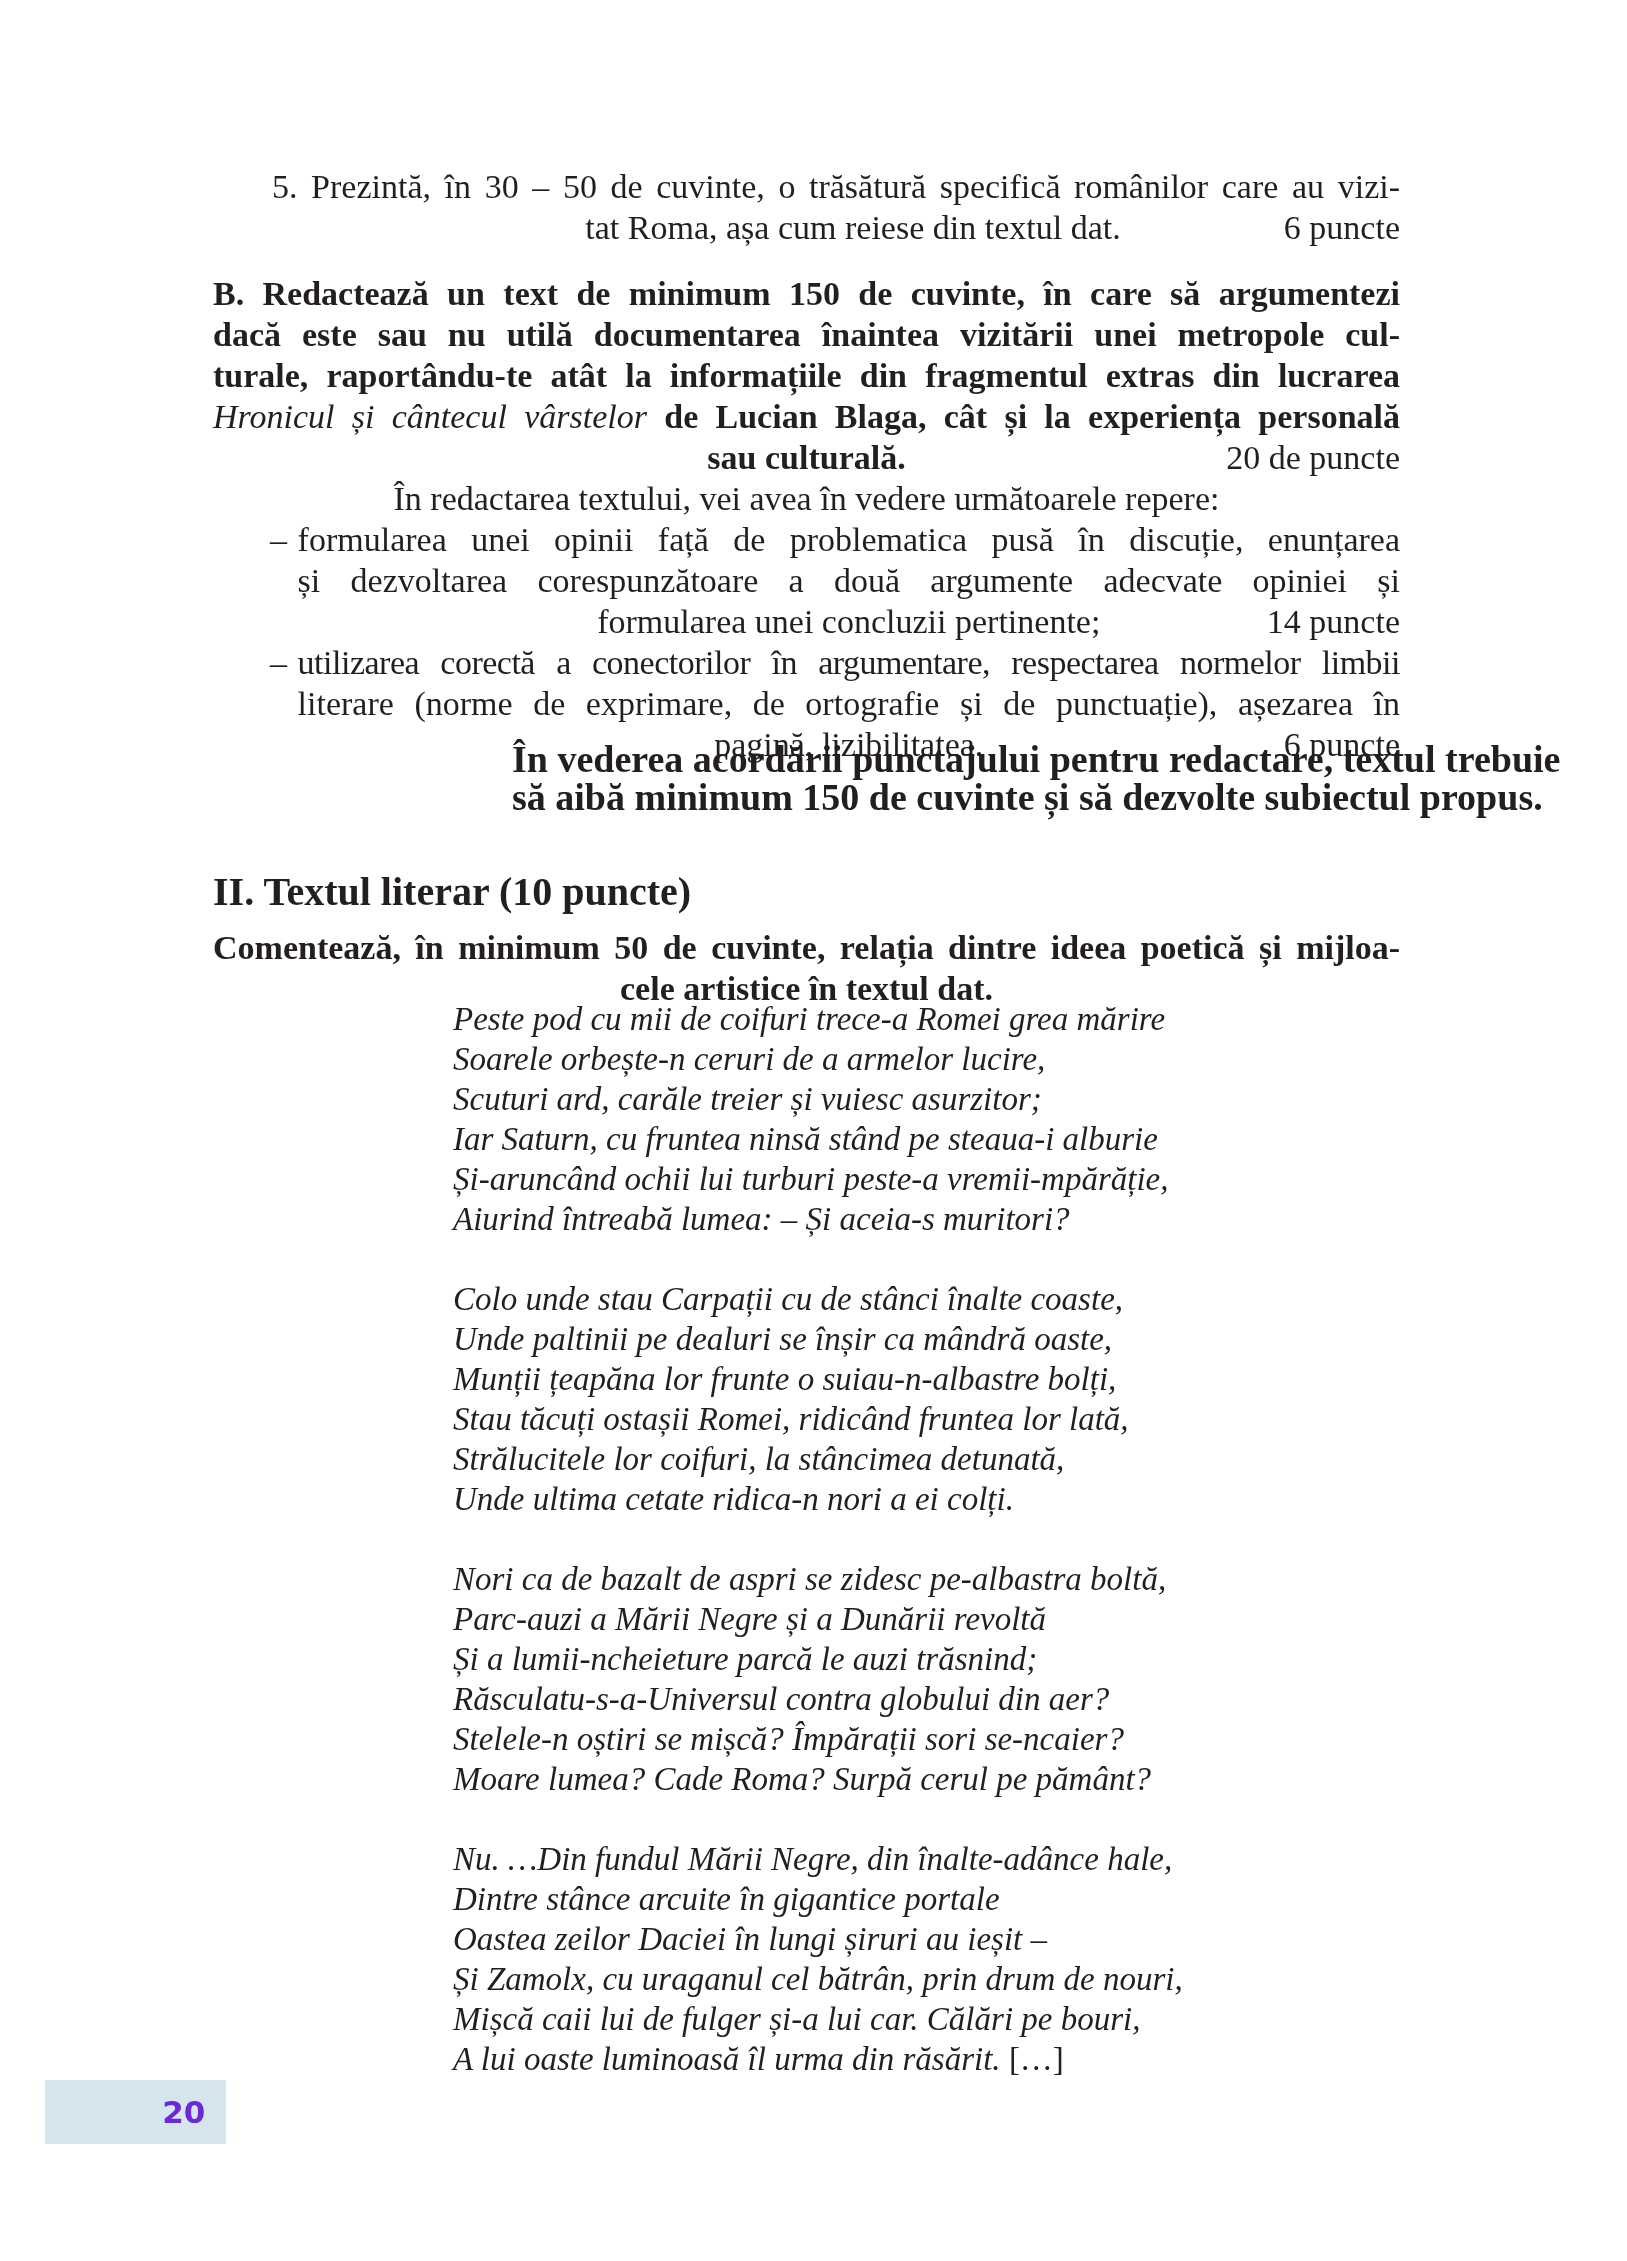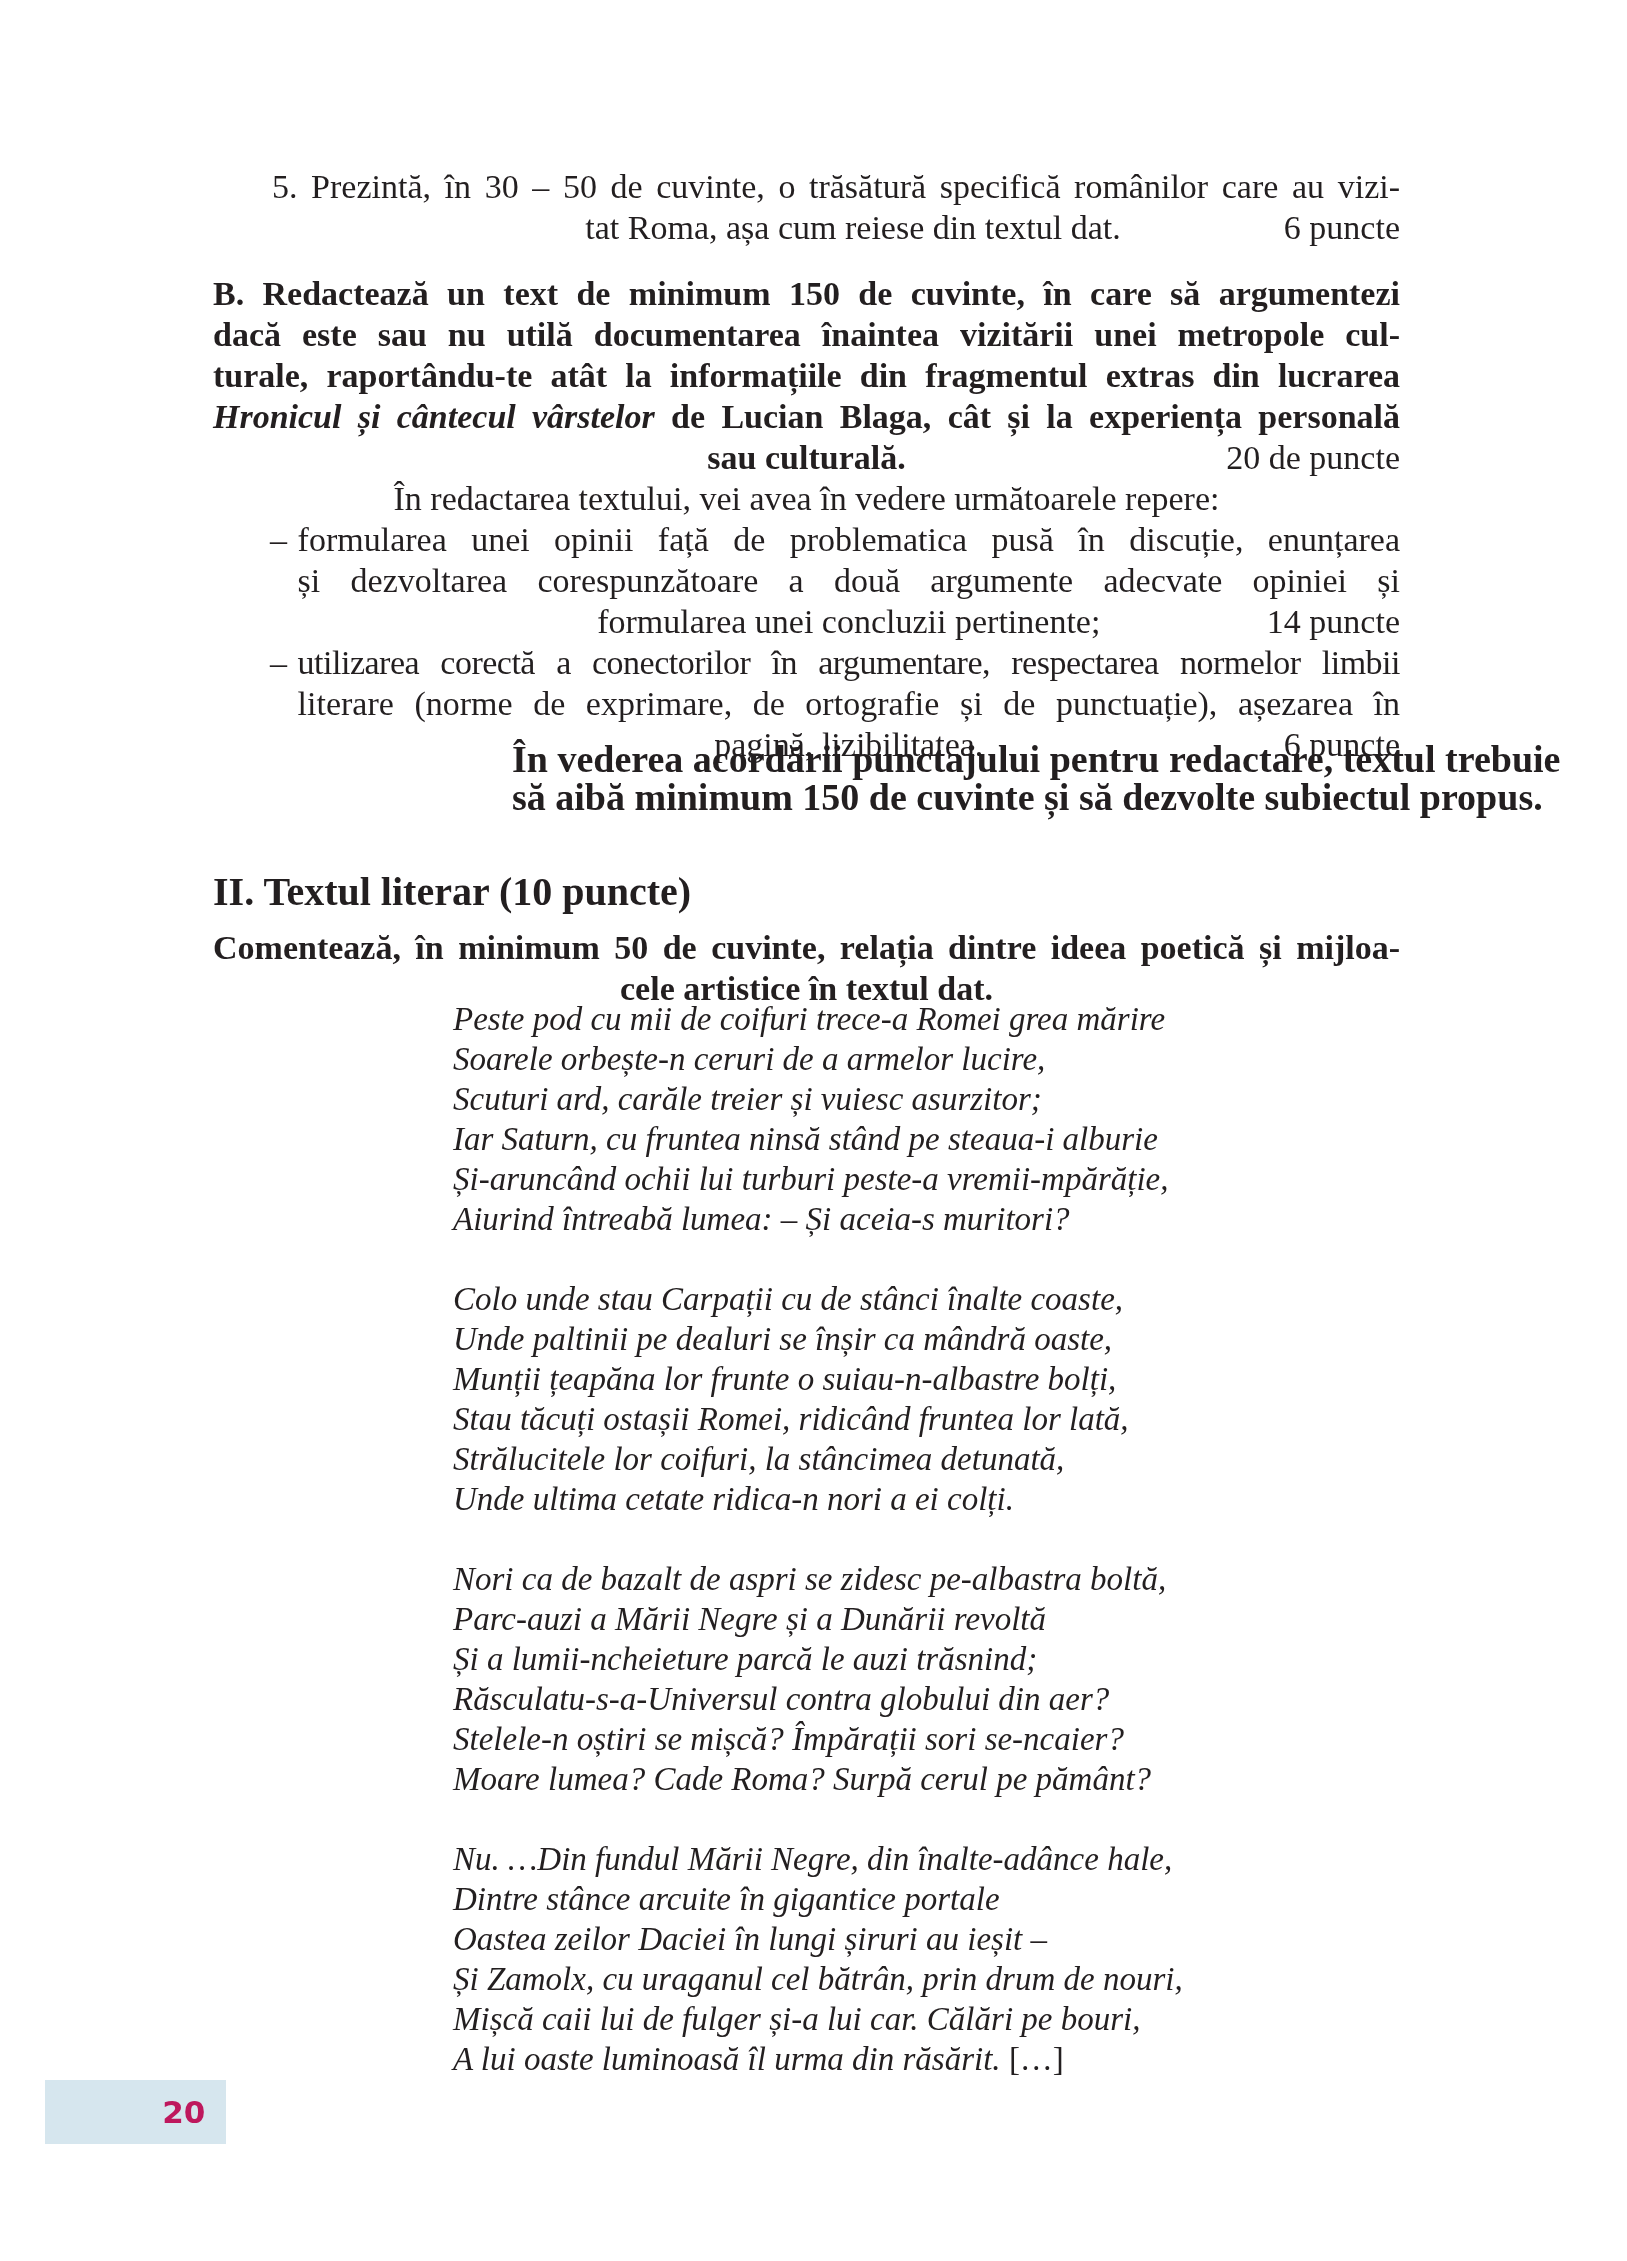--- a/index.html
+++ b/index.html
@@ -32,41 +32,41 @@
   .poem { position: absolute; left: 453px; top: 999px; width: 919px; }
   .stanza { margin-bottom: 40px; }
   .vline { font-style: italic; font-size: 33px; line-height: 40px; height: 40px; white-space: nowrap; }
   .pagenum-box {
     position: absolute; left: 45px; top: 2080px; width: 181px; height: 64px;
     background: #d6e6ee;
   }
   .pagenum {
     position: absolute; right: 20.7px; top: 10.7px;
     font-family: "DejaVu Sans", sans-serif; font-weight: bold; font-size: 31px;
-    color: #be185d; line-height: 43px;
+    color: #6d28d9; line-height: 43px;
   }
 </style>
 </head>
 <body>
 
 <div class="page">
 
   <div class="item5">
     <div class="line justify">5. Prezintă, în 30 – 50 de cuvinte, o trăsătură specifică românilor care au vizi-</div>
     <div class="line cont">
       <span>tat Roma, așa cum reiese din textul dat.</span>
       <span class="right">6 puncte</span>
     </div>
   </div>
 
   <div class="col taskB" style="top:273px;">
     <div class="line b justify">B. Redactează un text de minimum 150 de cuvinte, în care să argumentezi</div>
     <div class="line b justify">dacă este sau nu utilă documentarea înaintea vizitării unei metropole cul-</div>
     <div class="line b justify">turale, raportându-te atât la informațiile din fragmentul extras din lucrarea</div>
-    <div class="line b justify"><span class="i" style="font-weight:bold;margin-top:12px;">Hronicul și cântecul vârstelor</span><span> de Lucian Blaga, cât și la experiența personală</span></div>
+    <div class="line b justify"><span class="i" style="font-weight:normal;margin-top:12px;">Hronicul și cântecul vârstelor</span><span> de Lucian Blaga, cât și la experiența personală</span></div>
     <div class="line b">
       <span>sau culturală.</span>
       <span class="right">20 de puncte</span>
     </div>
     <div class="line">În redactarea textului, vei avea în vedere următoarele repere:</div>
   </div>
 
   <div class="bullets" style="top:519px;">
     <div>
       <div class="line bullet-line justify">

